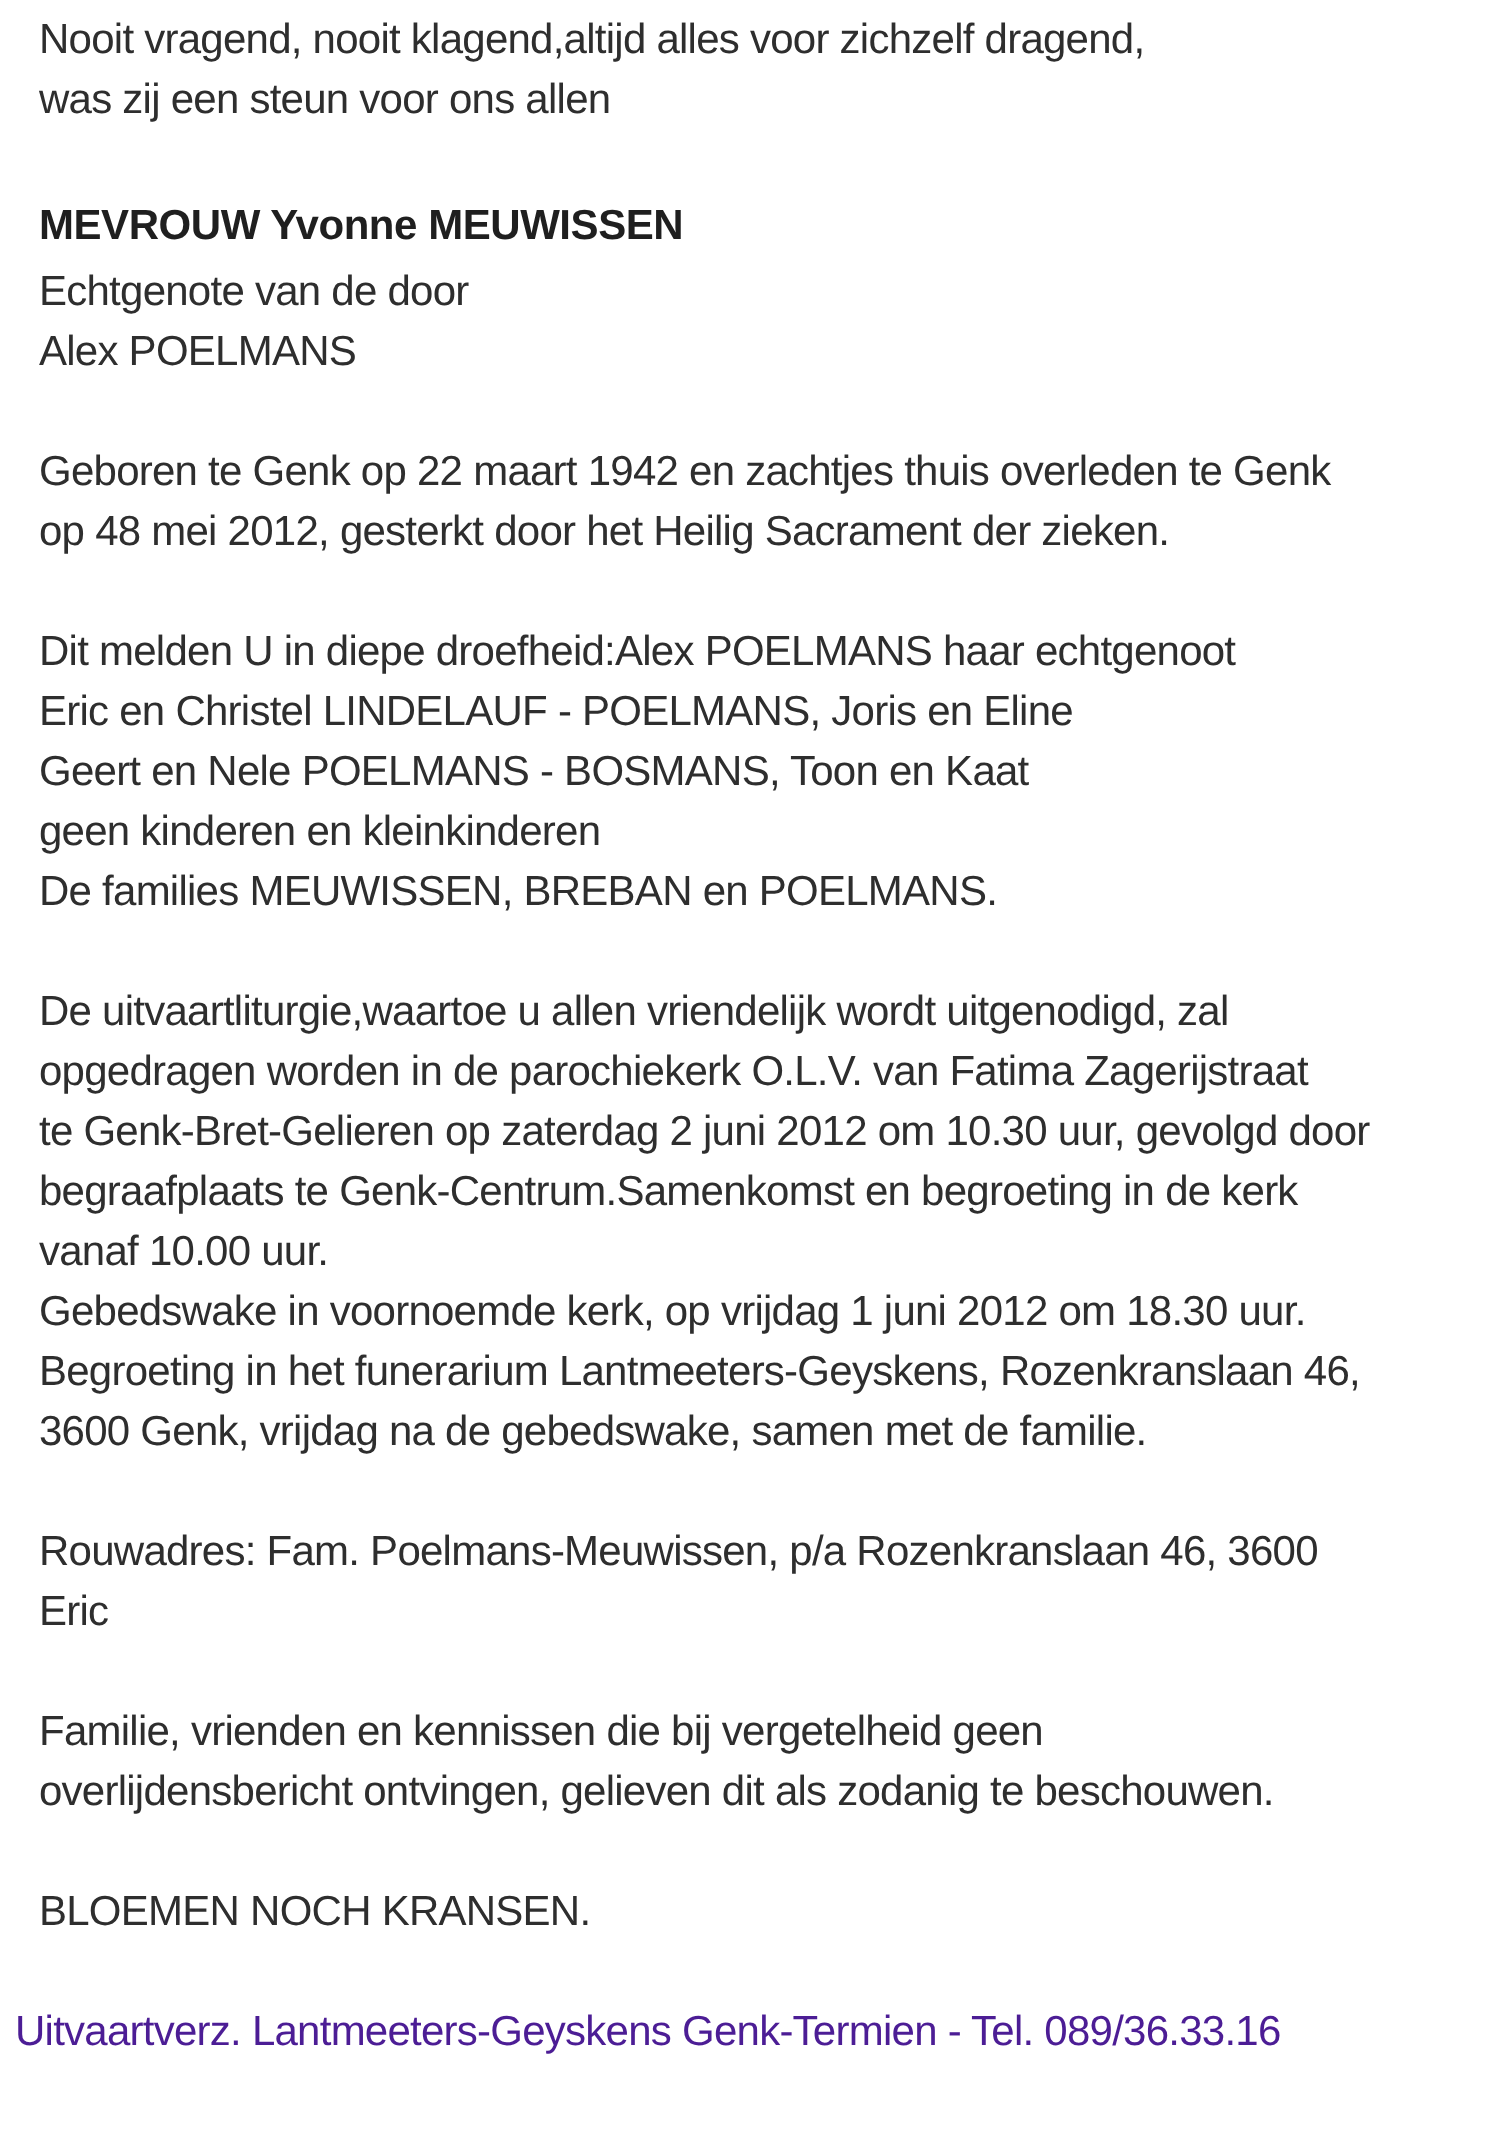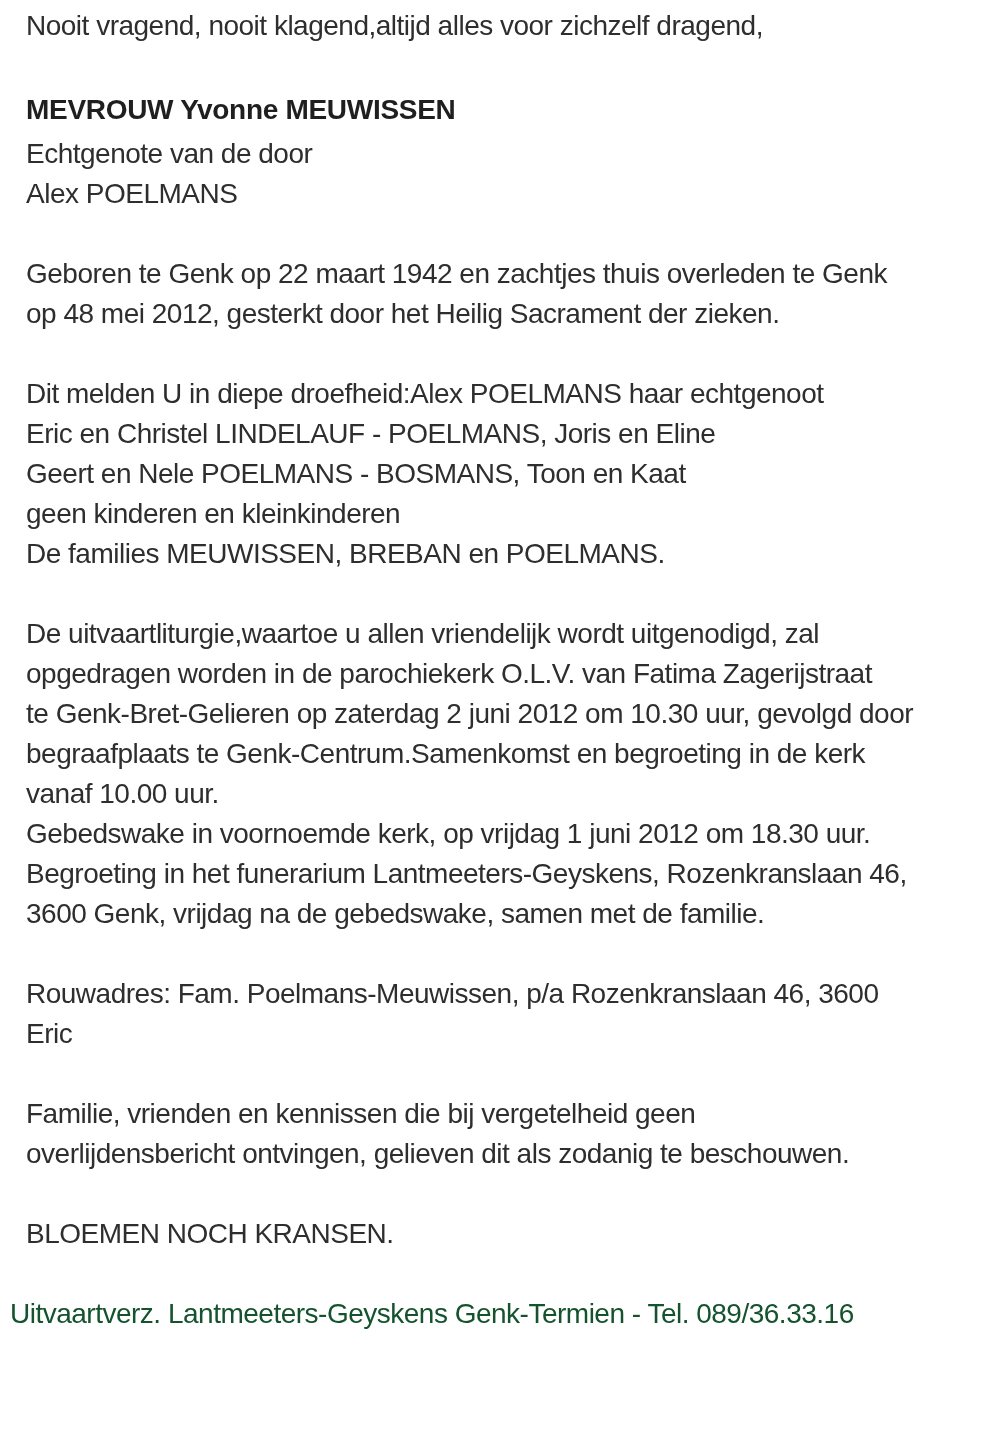--- a/index.html
+++ b/index.html
@@ -33,30 +33,31 @@
     letter-spacing: -0.3px;
     color: #1f1f1f;
     white-space: nowrap;
     margin: 0;
   }
   .footer-line {
     font-size: 28px;
     line-height: 40px;
     letter-spacing: -0.5px;
     white-space: nowrap;
-    color: #14532d;
+    color: #4c1d95;
   }
 </style>
 </head>
 <body>
 
 <div class="doc">
 
   <div class="block">
     <div class="line">Nooit vragend, nooit klagend,altijd alles voor zichzelf dragend,</div>
+    <div class="line">was zij een steun voor ons allen</div>
   </div>
 
   <div class="block">
     <h1 class="title">MEVROUW Yvonne MEUWISSEN</h1>
     <div class="line">Echtgenote van de door</div>
     <div class="line">Alex POELMANS</div>
   </div>
 
   <div class="block">
     <div class="line">Geboren te Genk op 22 maart 1942 en zachtjes thuis overleden te Genk</div>

